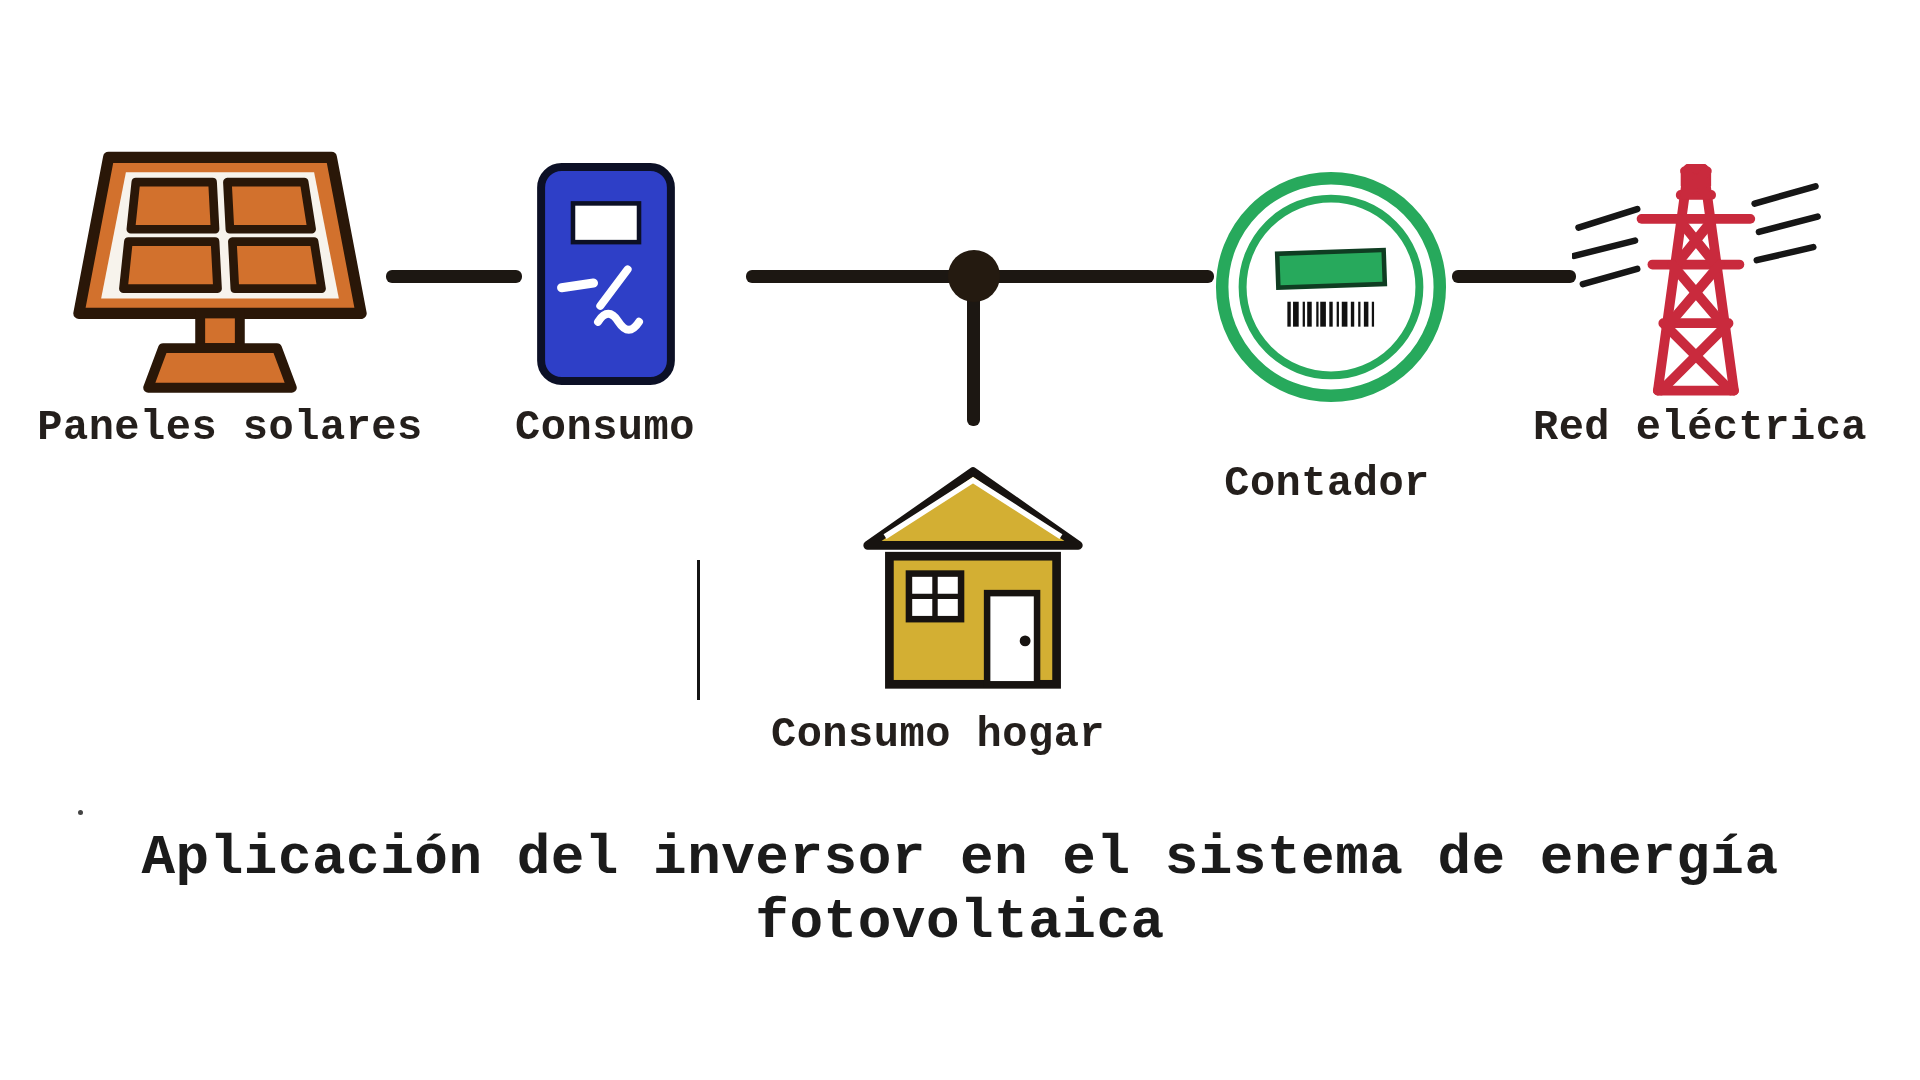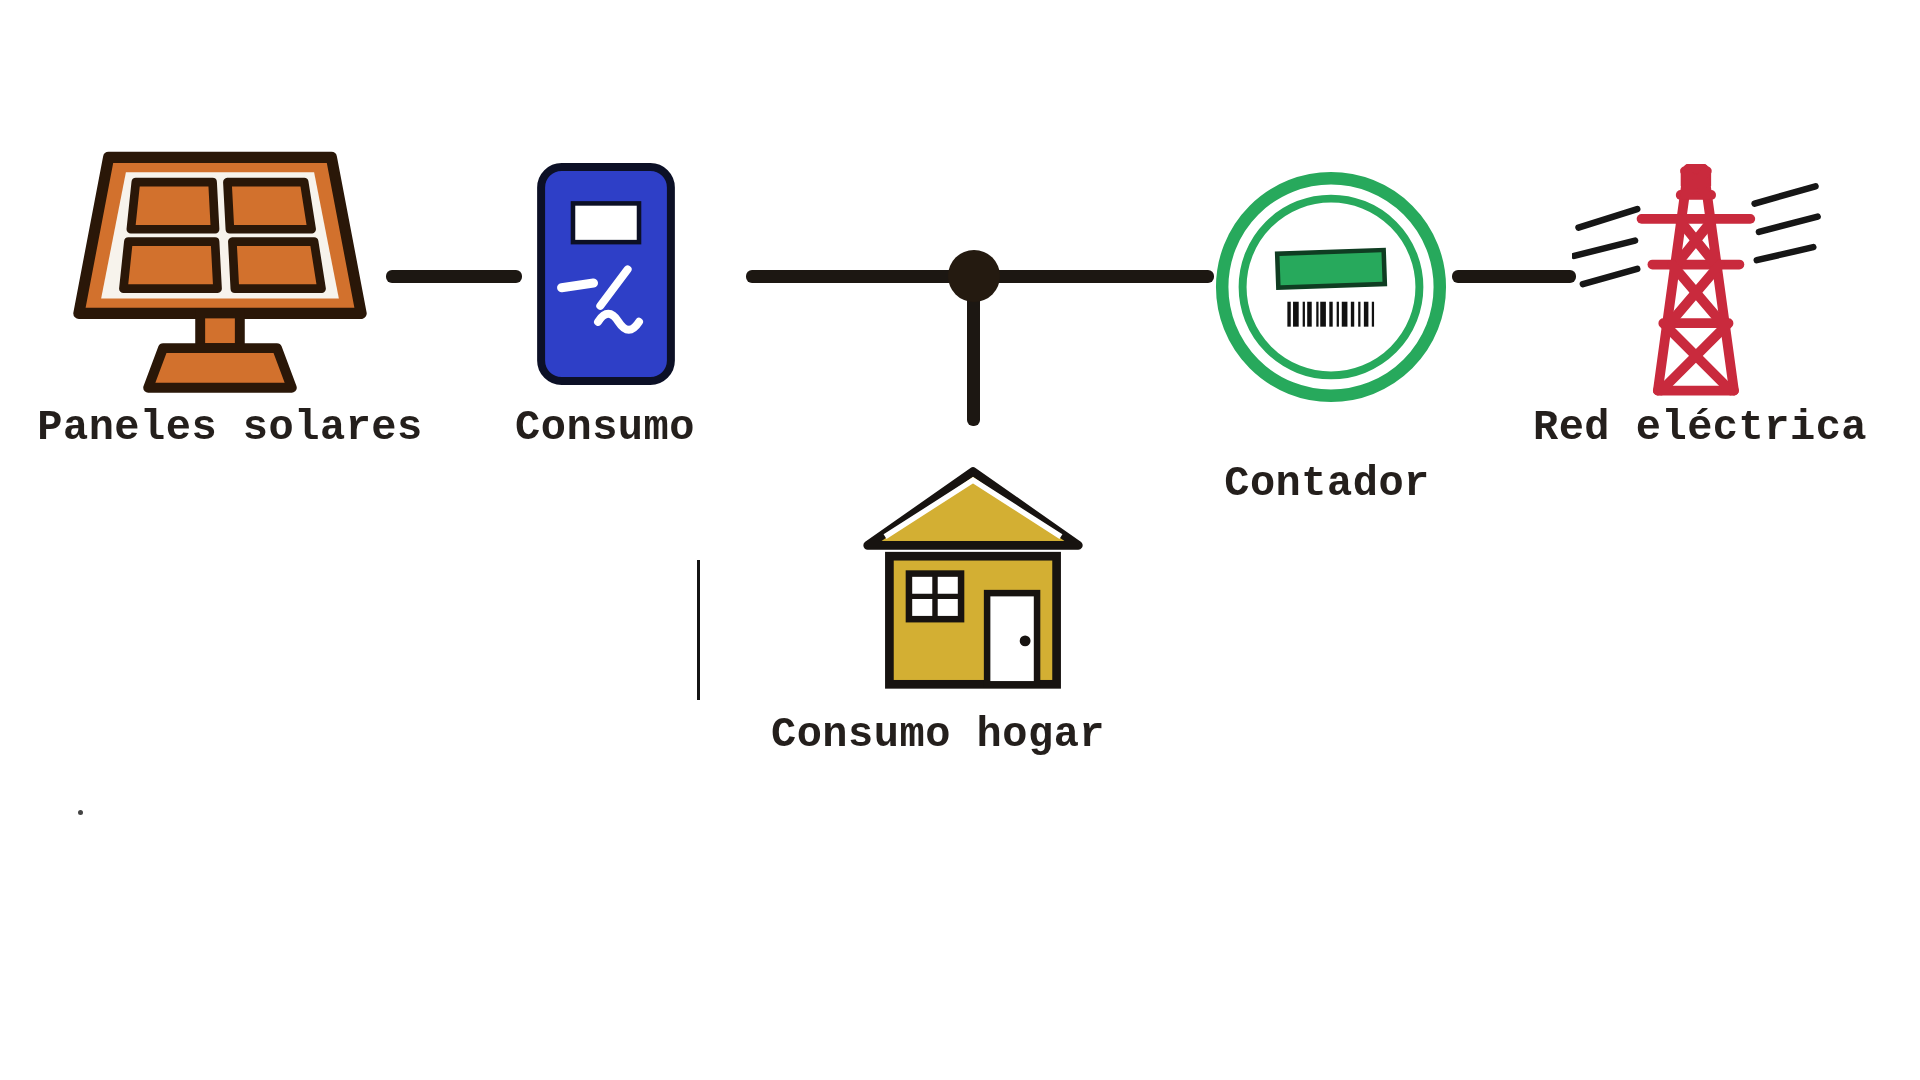--- a/index.html
+++ b/index.html
@@ -169,14 +169,15 @@
 
   <div class="node-label" style="left:30px;top:404px;width:400px;">Paneles solares</div>
   <div class="node-label" style="left:455px;top:404px;width:300px;">Consumo</div>
   <div class="node-label" style="left:1177px;top:412px;width:300px;margin-top:48px;">Contador</div>
   <div class="node-label" style="left:1510px;top:404px;width:380px;">Red eléctrica</div>
   <div class="node-label" style="left:733px;top:711px;width:410px;">Consumo hogar</div>
 
   <div class="stray-line"></div>
   <div class="speck"></div>
 
+  <div class="diagram-title">Aplicación del inversor en el sistema de energía fotovoltaica</div>
 
 </div>
 
 </body></html>

